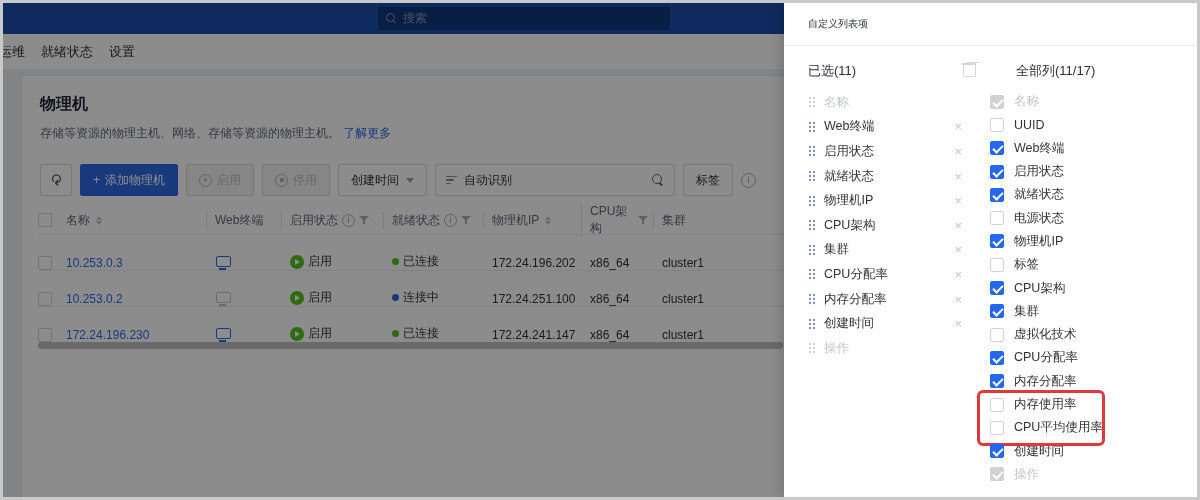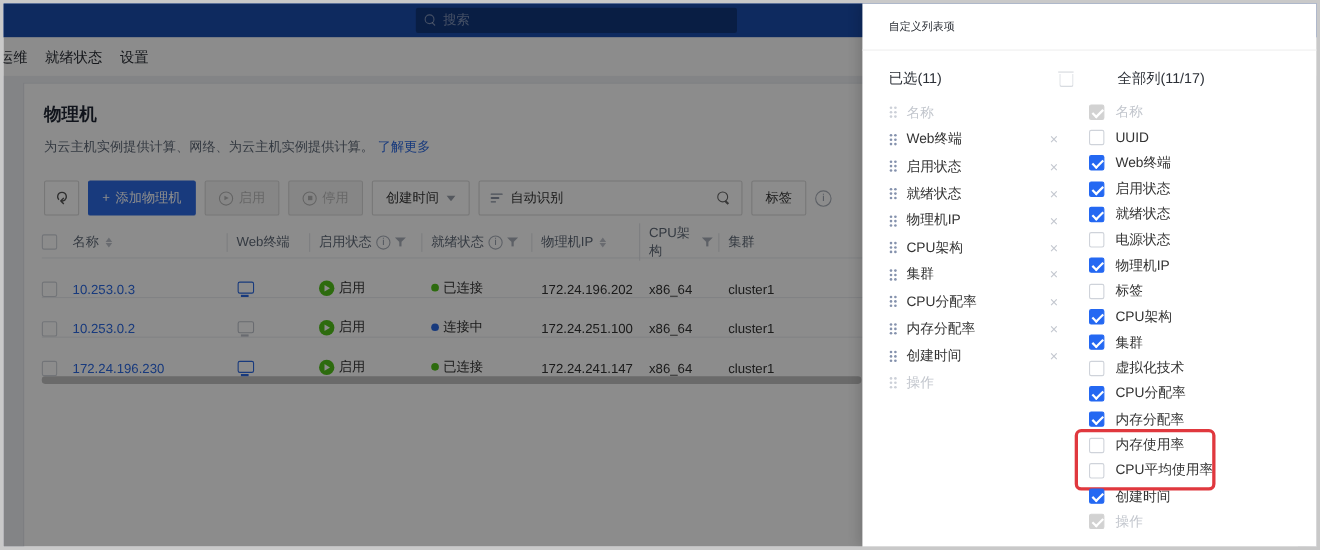--- a/index.html
+++ b/index.html
@@ -76,21 +76,21 @@
   .en-badge::after { content:''; position:absolute; left:5px; top:4px; width:0; height:0; border-left:5px solid #fff; border-top:3px solid transparent; border-bottom:3px solid transparent; }
   .dot { width:7px; height:7px; border-radius:50%; flex:none; }
   .dot.green { background:#52c41a; } .dot.blue { background:#2d6ae3; }
   .hscroll { margin-top:0; width:745px; height:7px; background:#c1c1c1; border-radius:3px; }
   .tfoot { margin-top:10px; font-size:12px; color:#606a78; }
 
   
   .mask { position:absolute; inset:0; background:rgba(0,0,0,0.45); z-index:10; }
   .drawer { position:absolute; top:0; right:0; width:413px; height:494px; background:#fff; z-index:20; box-shadow:-4px 0 10px rgba(0,0,0,0.15); }
   .d-head { height:43px; display:flex; align-items:center; padding:0 24px; border-bottom:1px solid #efefef; font-size:10px; color:#2b2f36; }
-  .d-sub { display:flex; align-items:center; padding:16px 24px 6px 24px; font-size:13px; color:#2b2f36; }
+  .d-sub { display:flex; padding:16px 24px 6px 24px; font-size:13px; color:#2b2f36; }
   .d-sub .sel-h { width:154px; }
   .d-sub .all-h { margin-left:40px; }
   .trash { width:14px; height:15px; position:relative; display:inline-block; opacity:0.9; }
   .trash::before { content:''; position:absolute; left:1px; top:3px; width:11px; height:11px; border:1.3px solid #cfd3da; border-top:none; border-radius:0 0 2px 2px; }
   .trash::after { content:''; position:absolute; left:0; top:1px; width:14px; height:1.5px; background:#cfd3da; box-shadow:4px -1.5px 0 -0.5px #cfd3da; }
   .d-cols { display:flex; padding:4px 0 0 24px; }
   .sel-list { width:154px; }
   .sel-item { height:24.6px; display:flex; align-items:center; gap:8px; font-size:12.5px; color:#333; position:relative; }
   .sel-item .x { position:absolute; right:0; color:#c3c7cf; font-size:13px; cursor:pointer; }
   .sel-item.locked { color:#c2c6cd; }
@@ -116,21 +116,21 @@
   <div class="navrow">
     <span class="tab tab-clipped">平台运维</span>
     <span class="tab">就绪状态</span>
     <span class="tab">设置</span>
   </div>
 
   <div class="content">
     <div class="card">
       <div class="page-title">物理机</div>
       <div class="page-desc">
-        <span>为云主机实例提供计算、网络、为云主机实例提供计算。</span>
+        <span>存储等资源的物理主机、网络、存储等资源的物理主机。</span>
         <span class="link">了解更多</span>
       </div>
 
       <div class="toolbar">
         <button class="btn icon-only">
             <span class="refresh-g">⟳</span>
           </button>
         <button class="btn primary">
           <span>+</span>
           <span>添加物理机</span>

